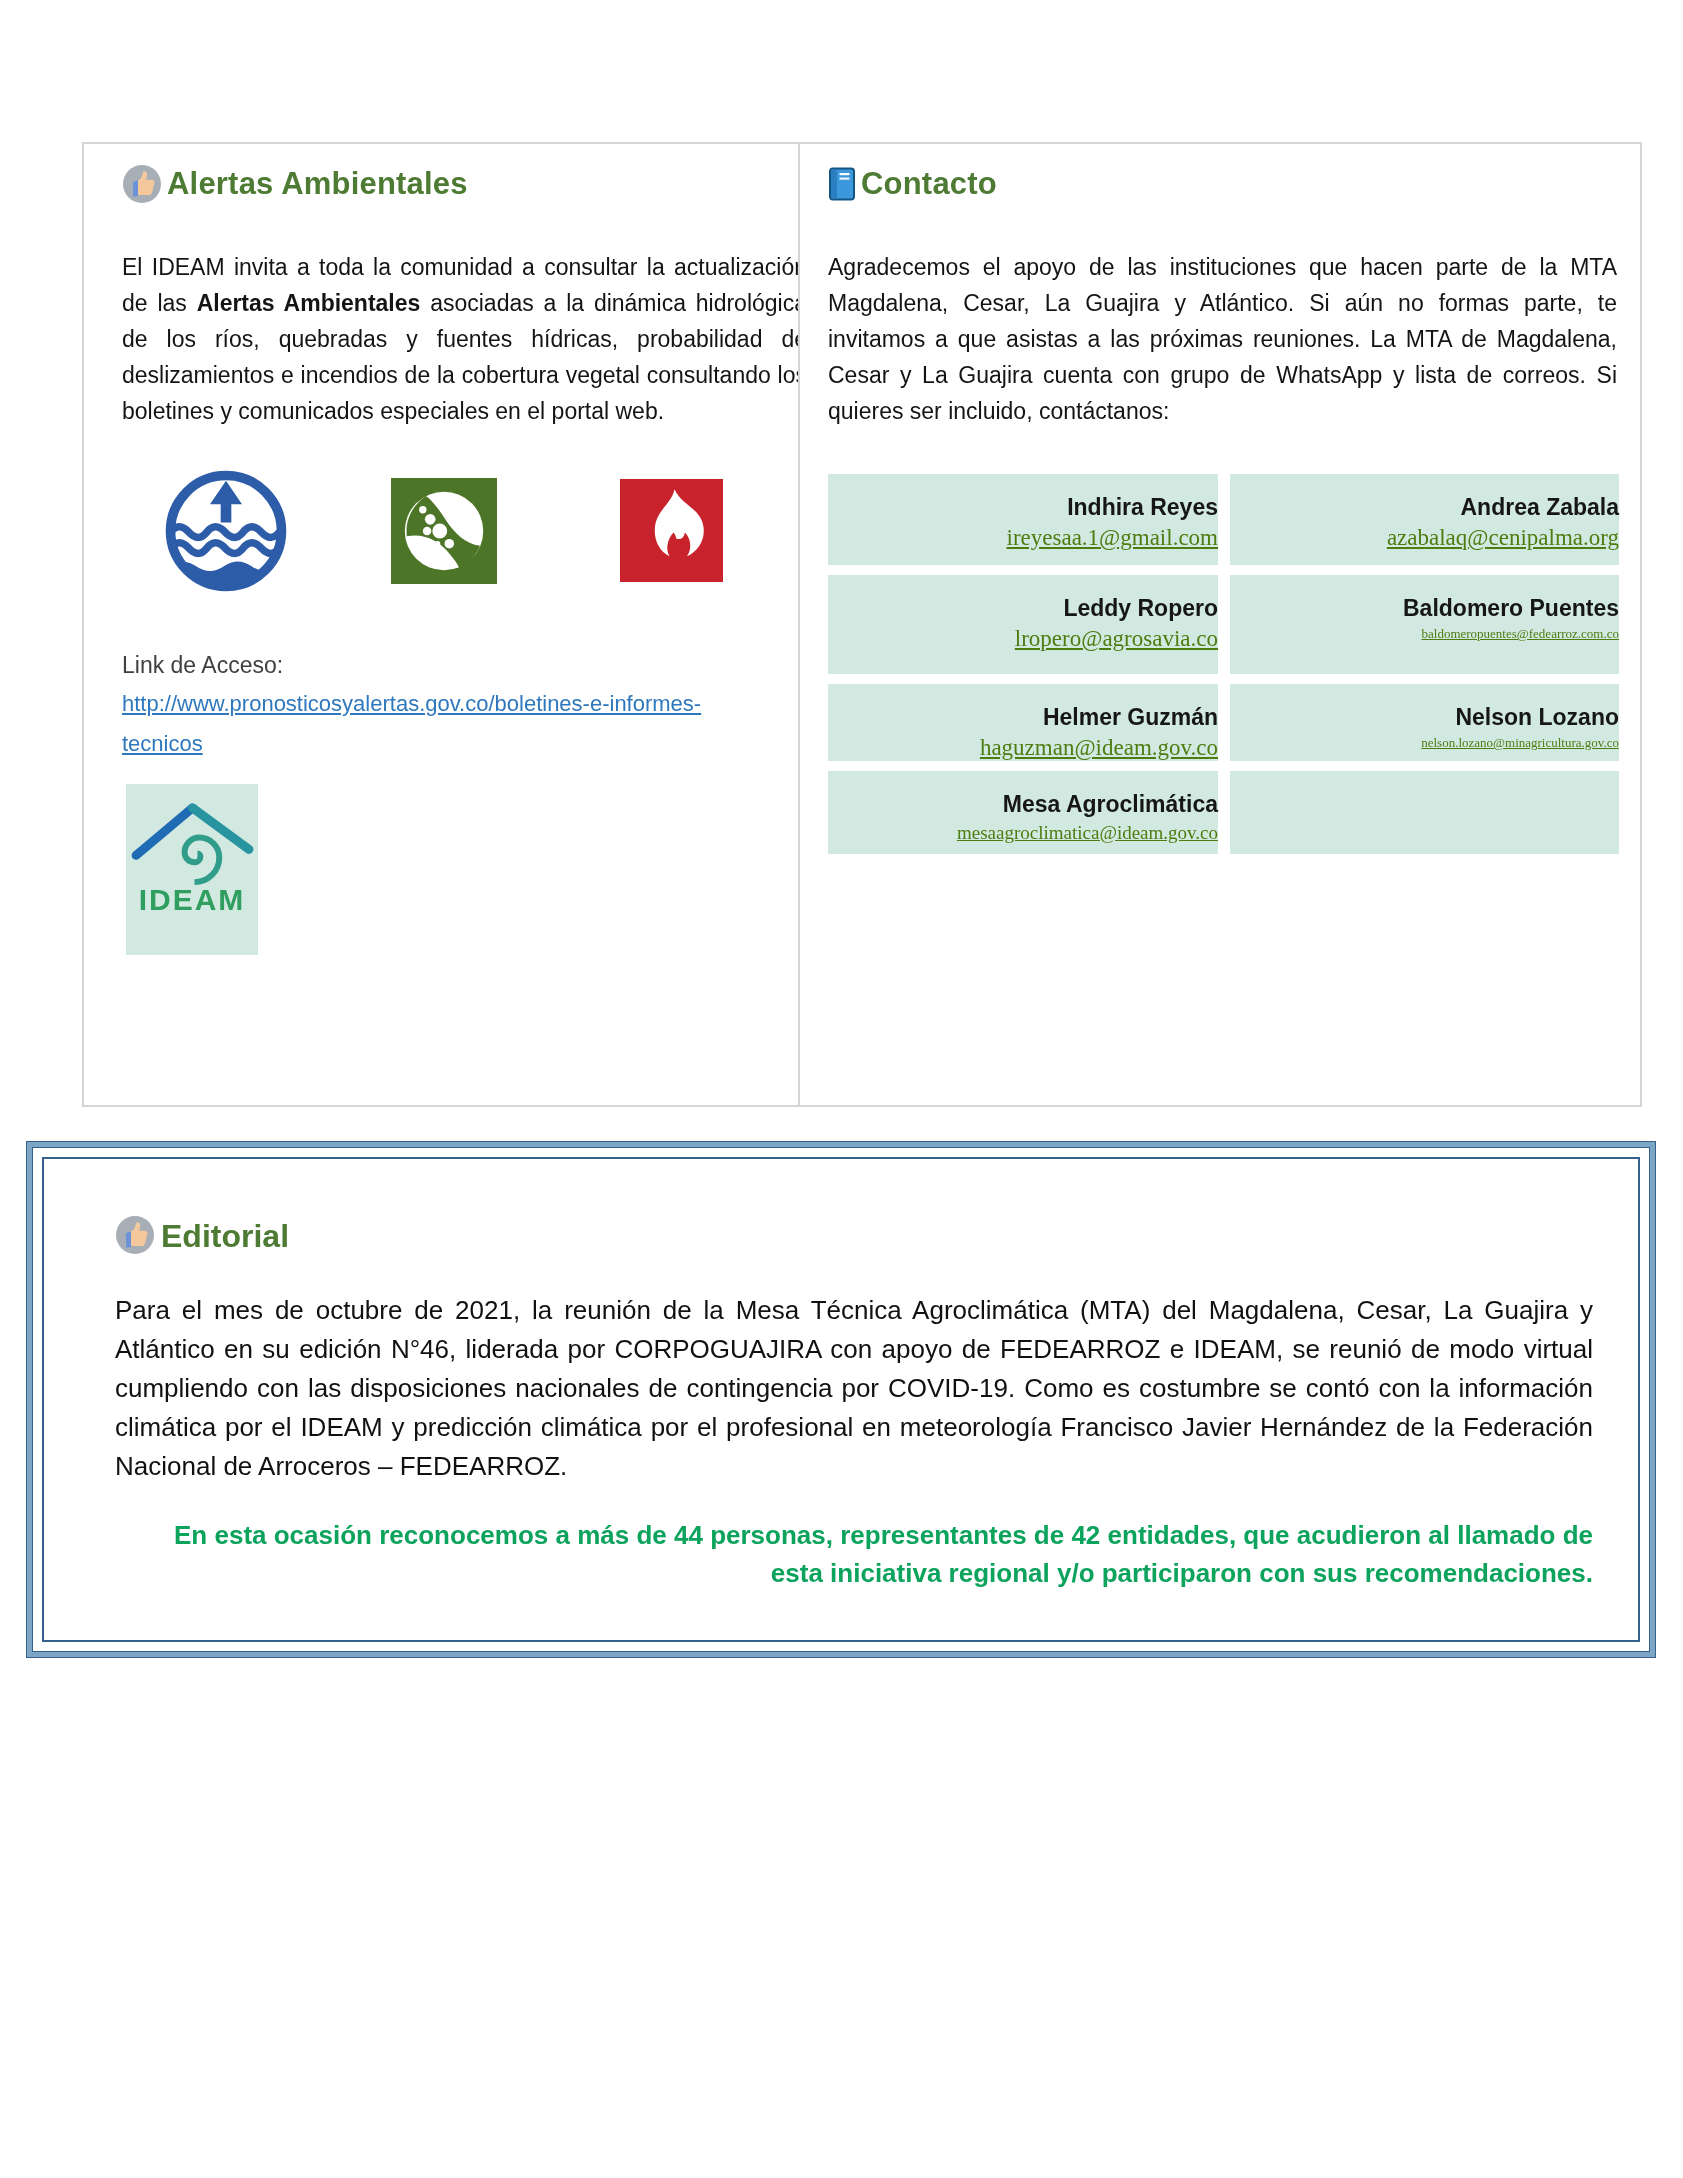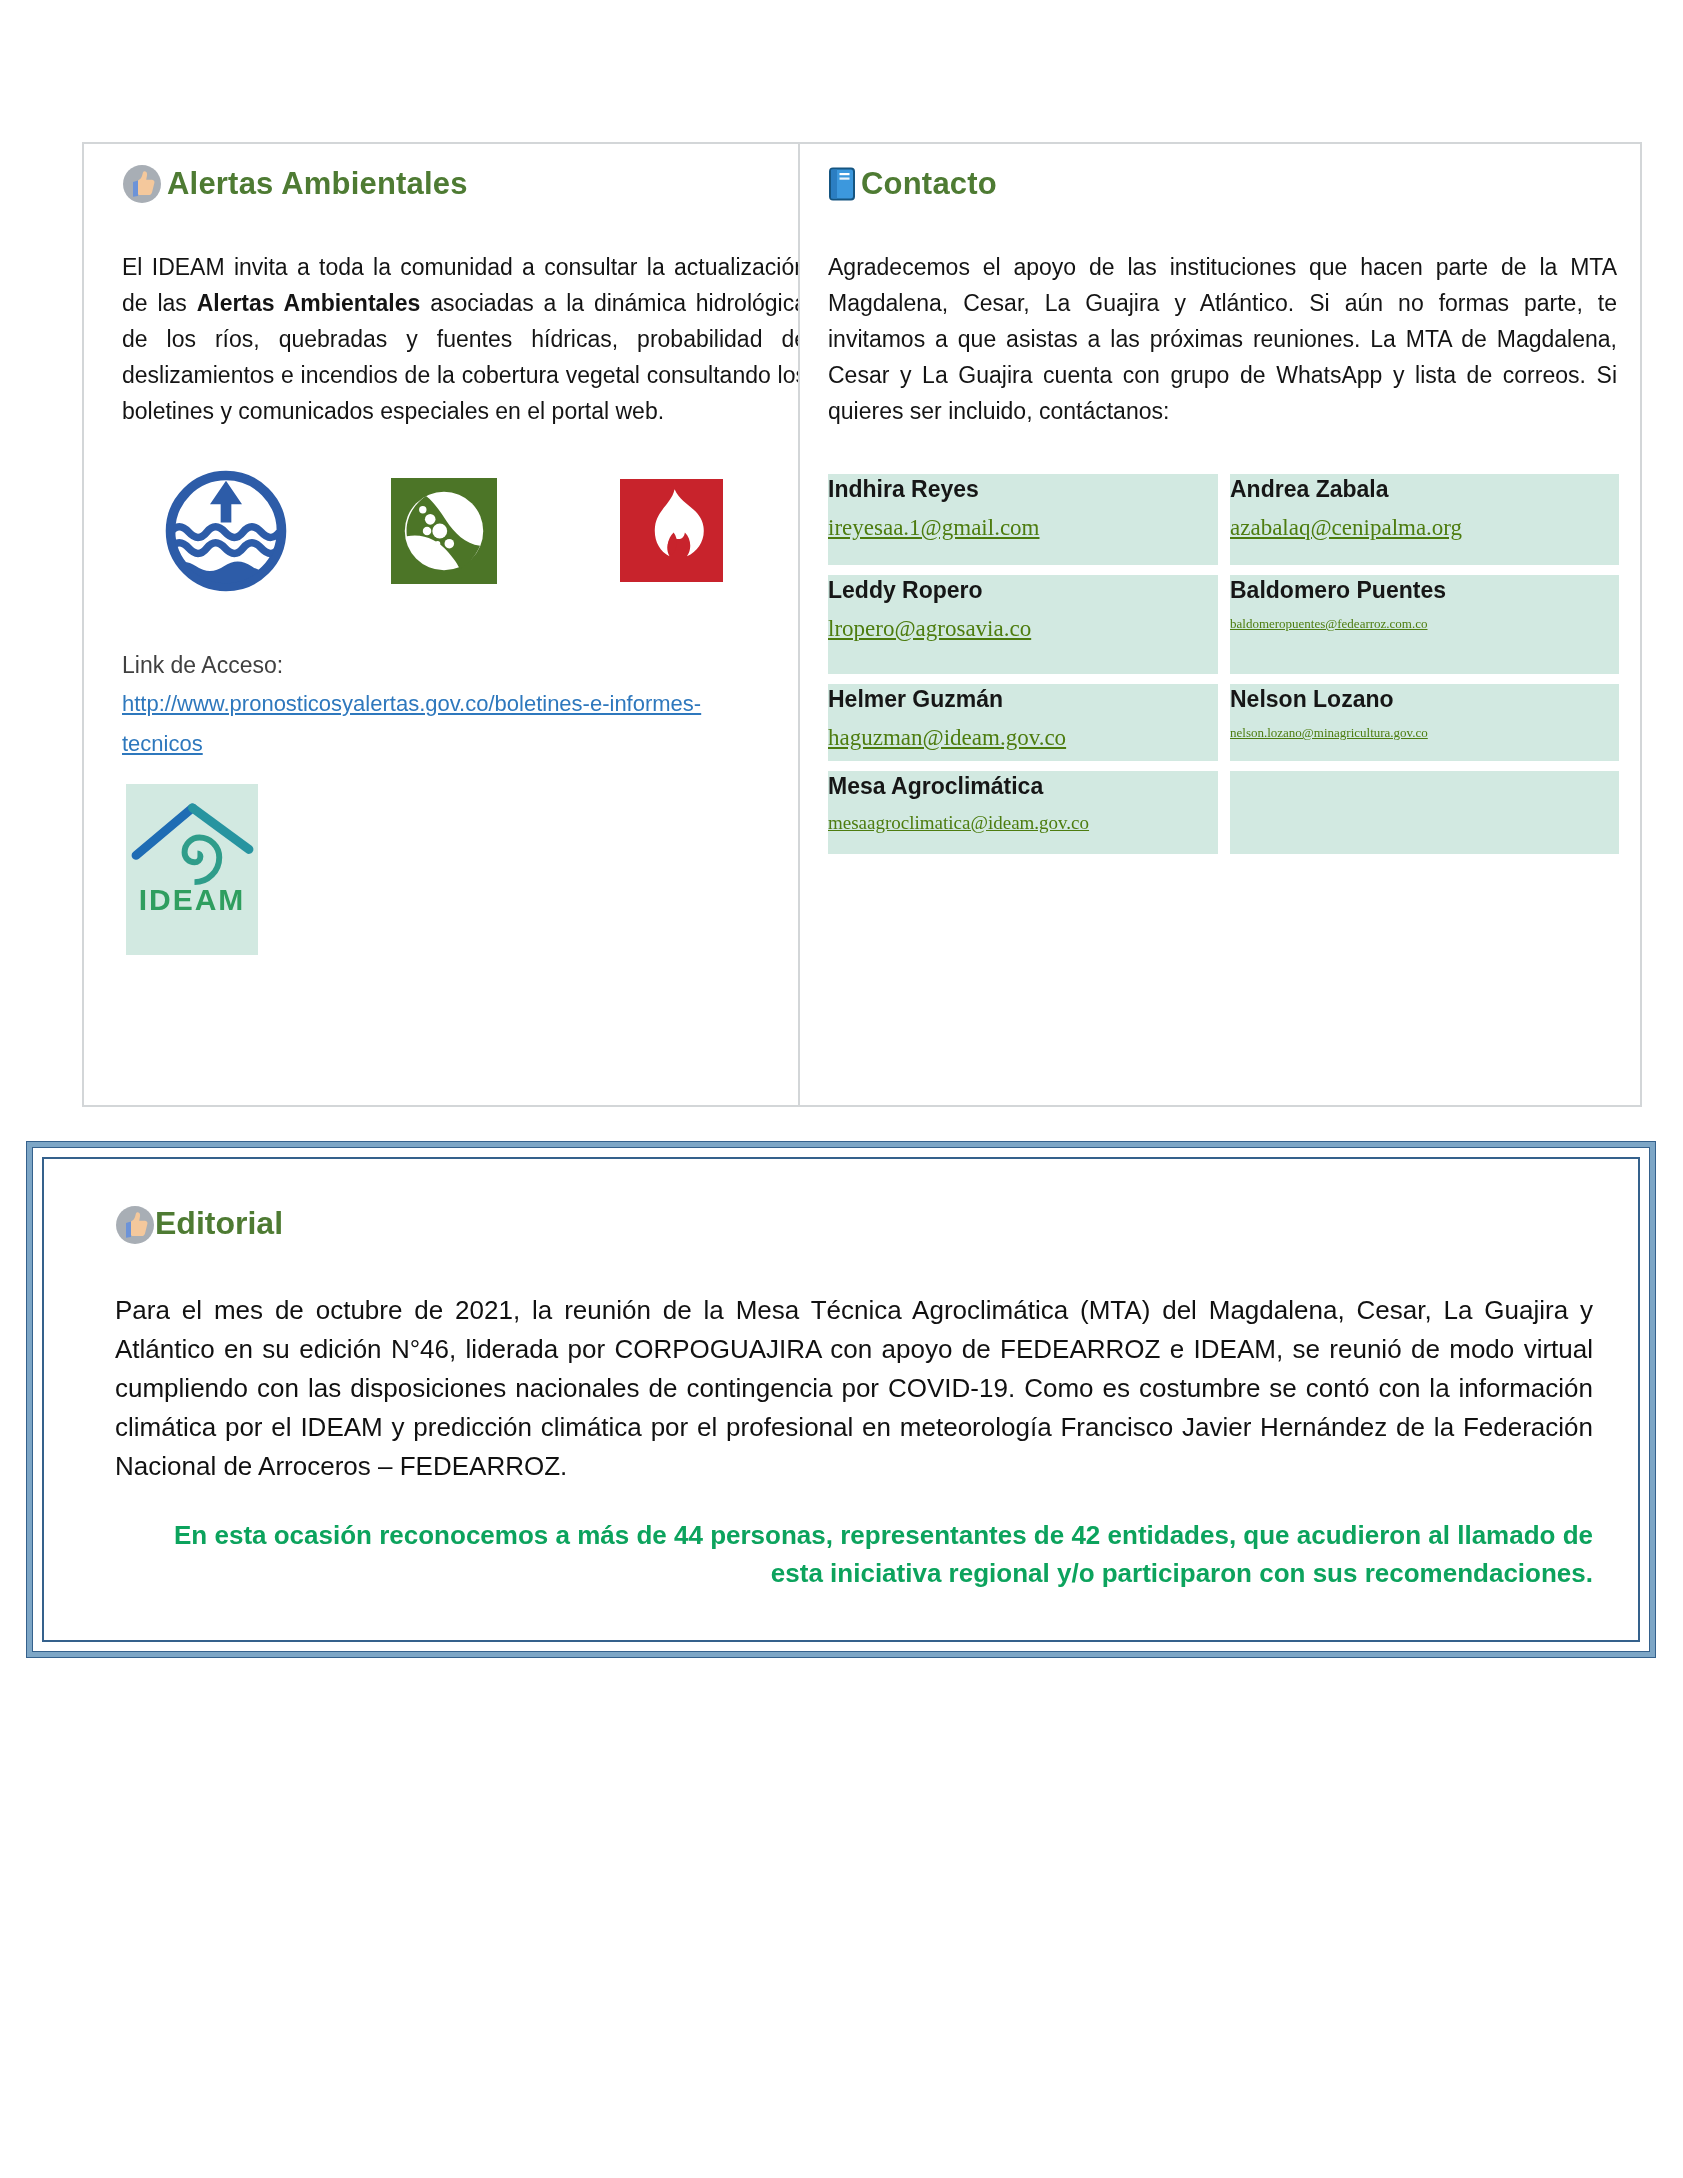--- a/index.html
+++ b/index.html
@@ -36,35 +36,35 @@
   .ideam-cell { background:#d2e9e1; height:100%; }
   .ideam-logo-cell { width:132px; display:flex; flex-direction:column; align-items:center; padding-top:10px; }
   .ideam-logo-text { font-size:30px; font-weight:700; color:#2f9e5f; letter-spacing:2px; margin-top:-14px; }
   .ideam-text-cell { flex:1; padding:22px 20px 0 20px; }
   .ideam-note { font-size:19.3px; line-height:27px; color:#2b2b2b; text-align:justify; }
   .ideam-site { font-size:19.3px; color:#2b2b2b; margin-top:24px; }
 
   
   .contact-grid { margin-top:45px; display:grid; grid-template-columns:390px 389px;
     grid-template-rows:91px 99px 77px 83px; gap:10px 12px; }
-  .ccell { background:#d2e9e1; display:flex; flex-direction:column; align-items:flex-start;
-    padding-top:2px; gap:12px; }
+  .ccell { background:#d2e9e1; display:flex; flex-direction:column; align-items:flex-end;
+    padding-top:20px; gap:4px; }
   .cname { font-size:23px; font-weight:700; color:#161616; }
   .cemail { font-size:23px; color:#4d7c0f; text-decoration:underline; cursor:pointer;font-family:Liberation Serif, serif; }
   .cemail.small { font-size:13px; }
   .cemail.med { font-size:19px; }
 
   
   .ed-f1 { position:absolute; left:26px; top:1141px; width:1630px; height:517px;
     border:1px solid #35618c; }
   .ed-f2 { width:100%; height:100%; border:5px solid #7da6c6; }
   .ed-f3 { width:100%; height:100%; border:1px solid #35618c; background:#fff; }
   .ed-inner { border:2px solid #35618c; margin:9px; height:calc(100% - 18px);
     padding:46px 45px 0 71px; background:#fff; }
-  .ed-title { display:flex; align-items:flex-start; height:50px; }
+  .ed-title { display:flex; align-items:flex-end; gap:6px; height:50px; }
   .ed-title .ttl { font-size:32px; font-weight:700; color:#4e7b33; }
   .ed-para { margin-top:36px; font-size:26px; line-height:39px; text-align:justify; color:#111; }
   .ed-highlight { margin-top:30px; font-size:26px; line-height:38px; font-weight:700;
     color:#0ca35d; text-align:right; }
 
   svg { display:block; }
 </style>
 </head>
 <body>
 

